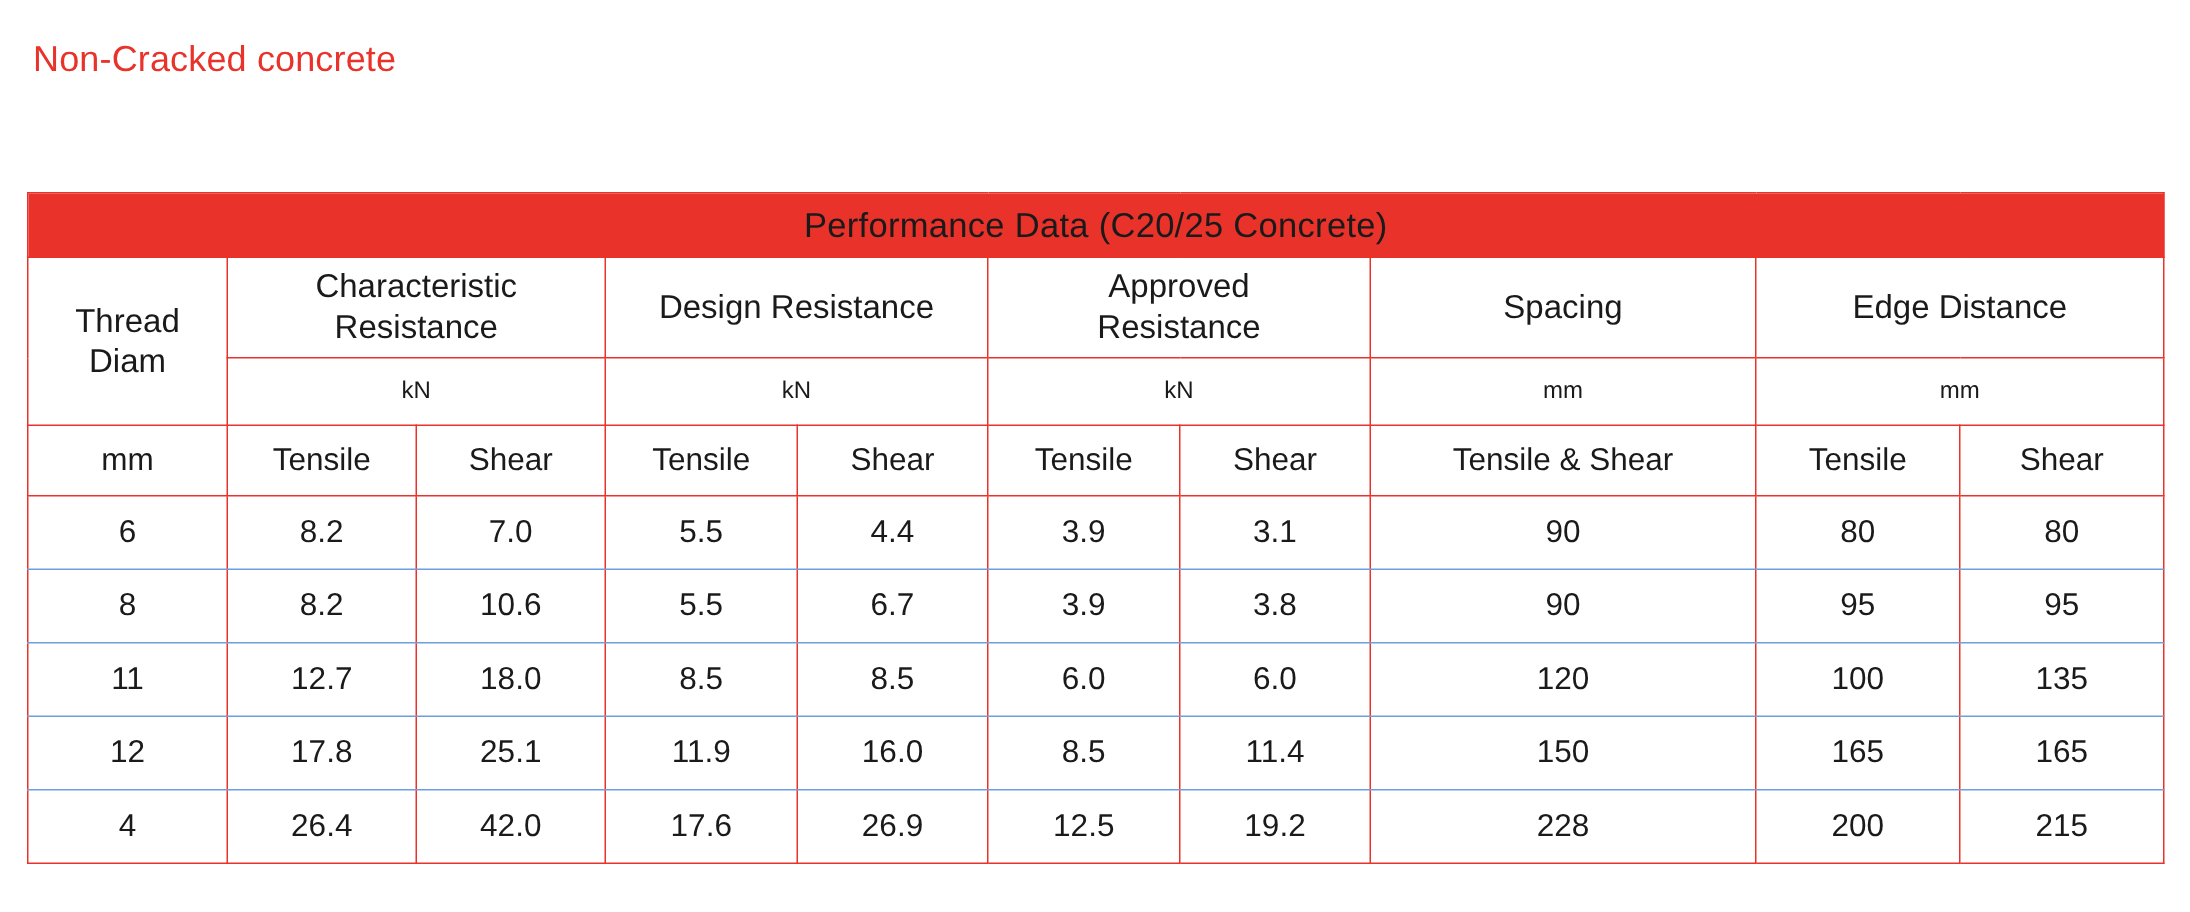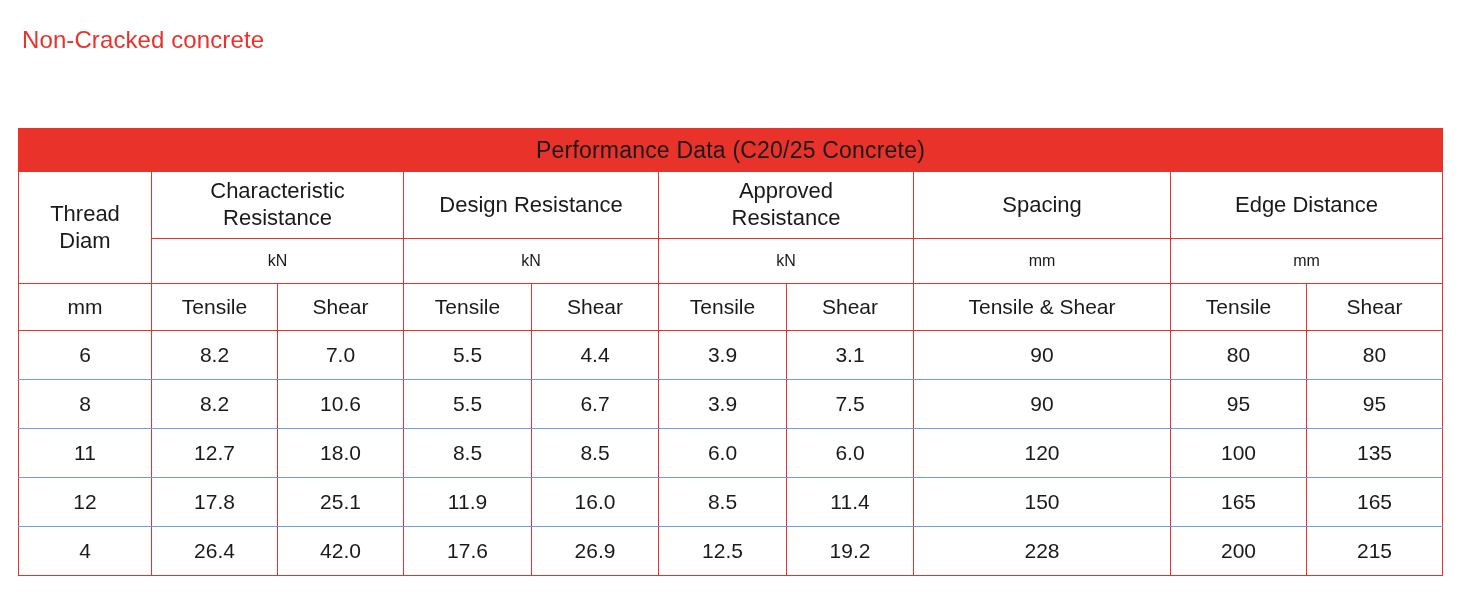--- a/index.html
+++ b/index.html
@@ -171,21 +171,21 @@
           <td class="data-cell">80</td>
           <td class="data-cell">80</td>
         </tr>
         <tr class="data-row">
           <td class="data-cell">8</td>
           <td class="data-cell">8.2</td>
           <td class="data-cell">10.6</td>
           <td class="data-cell">5.5</td>
           <td class="data-cell">6.7</td>
           <td class="data-cell">3.9</td>
-          <td class="data-cell">7.5</td>
+          <td class="data-cell">3.8</td>
           <td class="data-cell">90</td>
           <td class="data-cell">95</td>
           <td class="data-cell">95</td>
         </tr>
         <tr class="data-row">
           <td class="data-cell">11</td>
           <td class="data-cell">12.7</td>
           <td class="data-cell">18.0</td>
           <td class="data-cell">8.5</td>
           <td class="data-cell">8.5</td>

